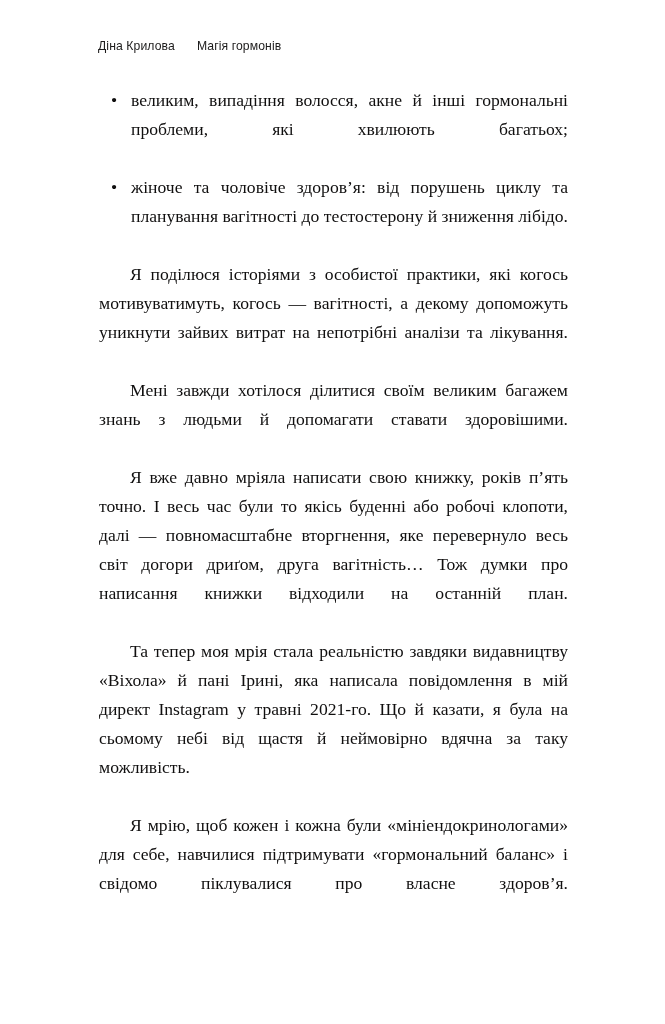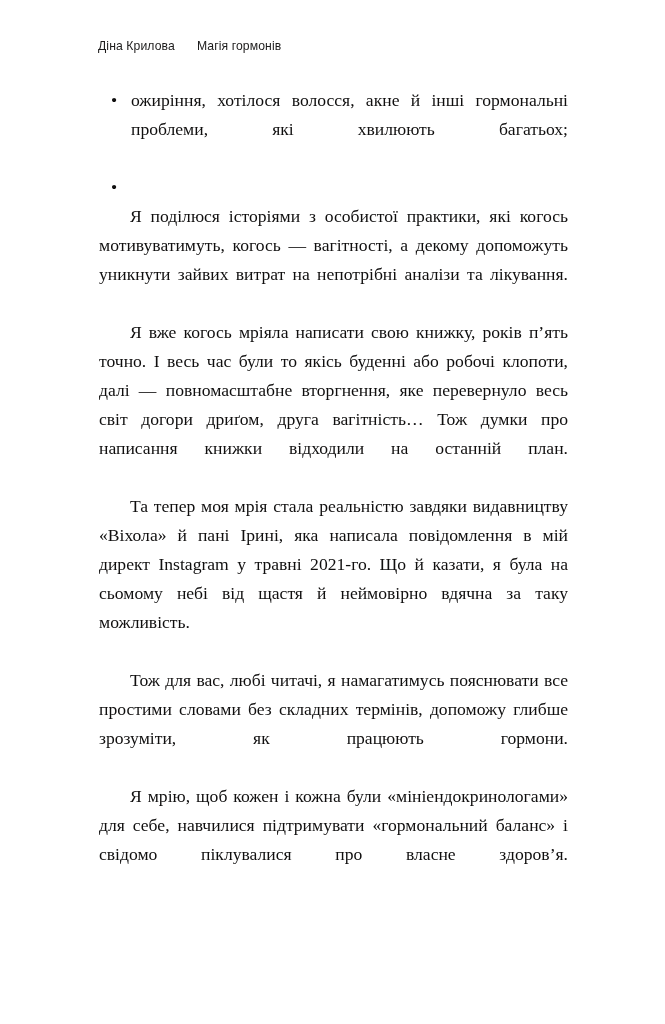--- a/index.html
+++ b/index.html
@@ -92,33 +92,34 @@
 
   <div class="running-head">
     <span class="rh-author">Діна Крилова</span><span class="rh-title">Магія гормонів</span>
   </div>
 
   <div class="textblock">
 
     <ul class="bullet-list">
       <li class="bullet-item">
         <span class="bullet-marker">•</span>
-        <span>ожиріння, хотілося волосся, акне й інші гормональ­ні проблеми, які хвилюють багатьох;</span>
+        <span>великим, випадіння волосся, акне й інші гормональ­ні проблеми, які хвилюють багатьох;</span>
       </li>
       <li class="bullet-item">
         <span class="bullet-marker">•</span>
+        <span>жіноче та чоловіче здоров’я: від порушень циклу та планування вагітності до тестостерону й знижен­ня лібідо.</span>
       </li>
     </ul>
 
     <p class="para">Я поділюся історіями з особистої практики, які ко­гось мотивуватимуть, когось — вагітності, а декому до­поможуть уникнути зайвих витрат на непотрібні аналі­зи та лікування.</p>
 
+    <p class="para">Мені завжди хотілося ділитися своїм великим бага­жем знань з людьми й допомагати ставати здоровішими.</p>
 
-    <p class="para">Я вже когось мріяла написати свою книжку, років п’ять точно. І весь час були то якісь буденні або робо­чі клопоти, далі — повномасштабне вторгнення, яке пе­ревернуло весь світ догори дриґом, друга вагітність… Тож думки про написання книжки відходили на остан­ній план.</p>
+    <p class="para">Я вже давно мріяла написати свою книжку, років п’ять точно. І весь час були то якісь буденні або робо­чі клопоти, далі — повномасштабне вторгнення, яке пе­ревернуло весь світ догори дриґом, друга вагітність… Тож думки про написання книжки відходили на остан­ній план.</p>
 
     <p class="para">Та тепер моя мрія стала реальністю завдяки видав­ництву «Віхола» й пані Ірині, яка написала повідомлен­ня в мій директ Instagram у травні 2021-го. Що й казати, я була на сьомому небі від щастя й неймовірно вдячна за таку можливість.</p>
 
-    <p class="para">Тож для вас, любі читачі, я намагатимусь пояснюва­ти все простими словами без складних термінів, допо­можу глибше зрозуміти, як працюють гормони.</p>
 
     <p class="para">Я мрію, щоб кожен і кожна були «мініендокриноло­гами» для себе, навчилися підтримувати «гормональ­ний баланс» і свідомо піклувалися про власне здоров’я.</p>
 
   </div>
 
 </div>
 
 </body></html>

